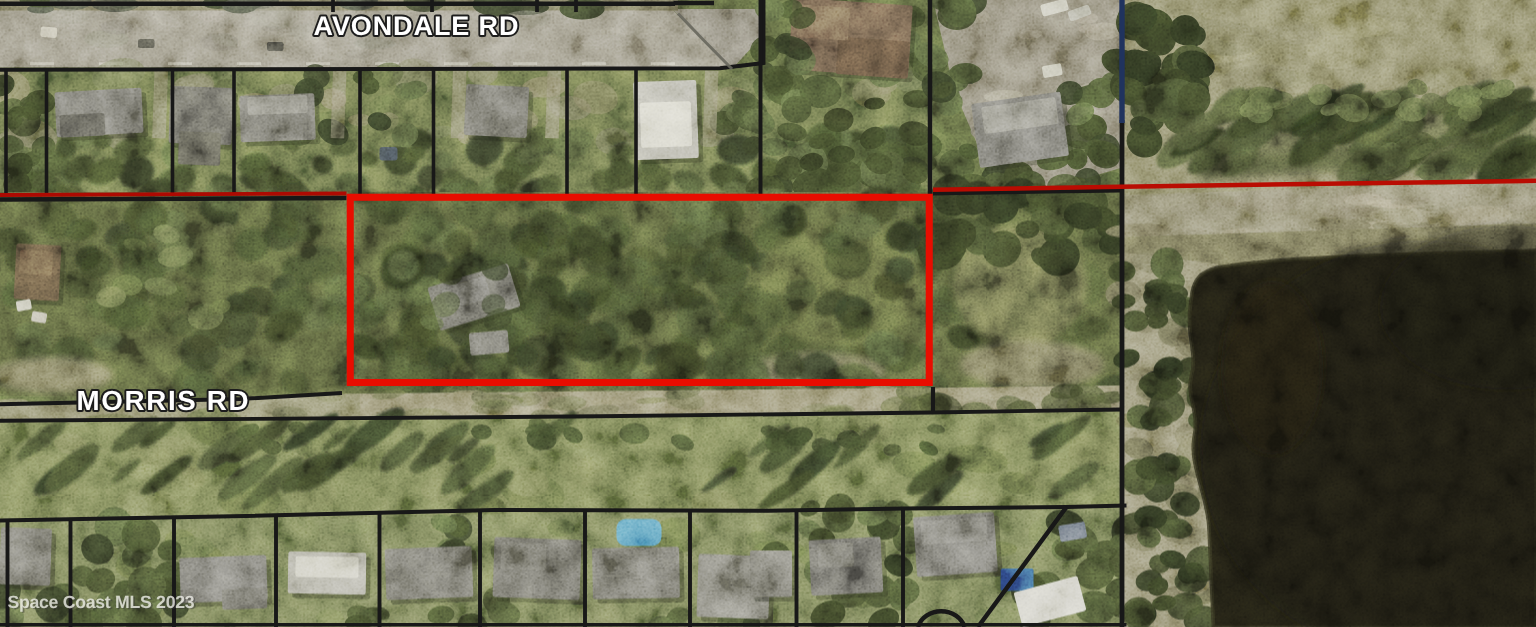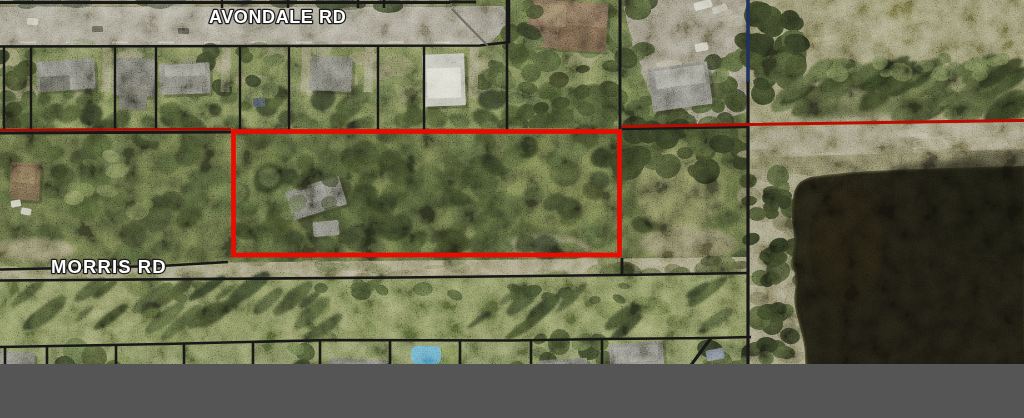--- a/index.html
+++ b/index.html
@@ -1,14 +1,14 @@
 <!DOCTYPE html>
 <html><head><meta charset="utf-8"><style>
 html,body{margin:0;padding:0;background:#555;}
-#wrap{width:1024px;height:364px;overflow:hidden;position:relative;}
+#wrap{width:1024px;height:418px;overflow:hidden;position:relative;}
 text{font-family:"Liberation Sans",sans-serif;}
 </style></head><body>
 <div id="wrap">
 <svg width="1024" height="418" viewBox="0 0 1024 418">
 <defs>
 <filter id="grain" x="-2%" y="-2%" width="104%" height="104%">
  <feTurbulence type="fractalNoise" baseFrequency="0.8" numOctaves="2" seed="11"></feTurbulence>
  <feColorMatrix type="saturate" values="0"></feColorMatrix>
  <feComponentTransfer>
             <feFuncR type="linear" slope="1.0" intercept="-0.28"></feFuncR>

